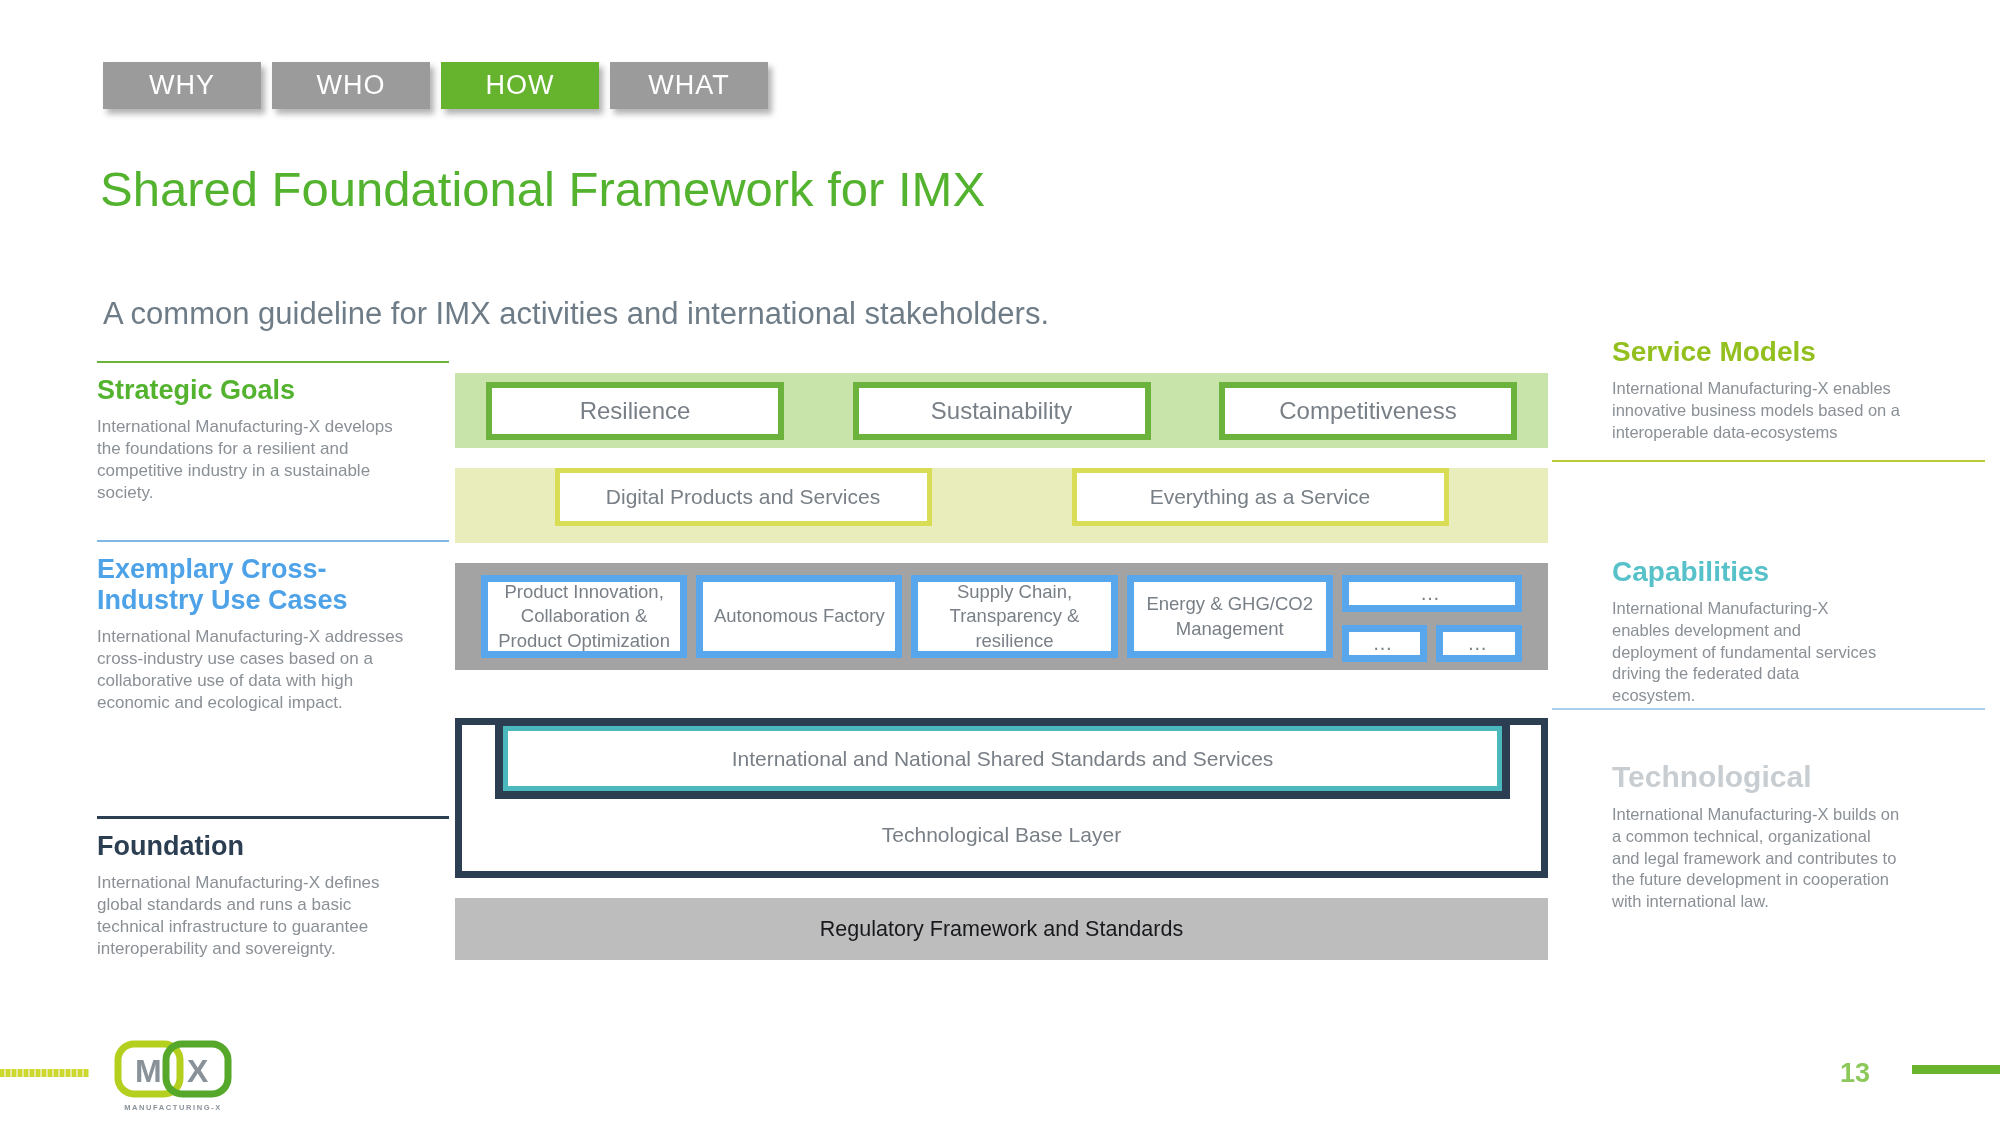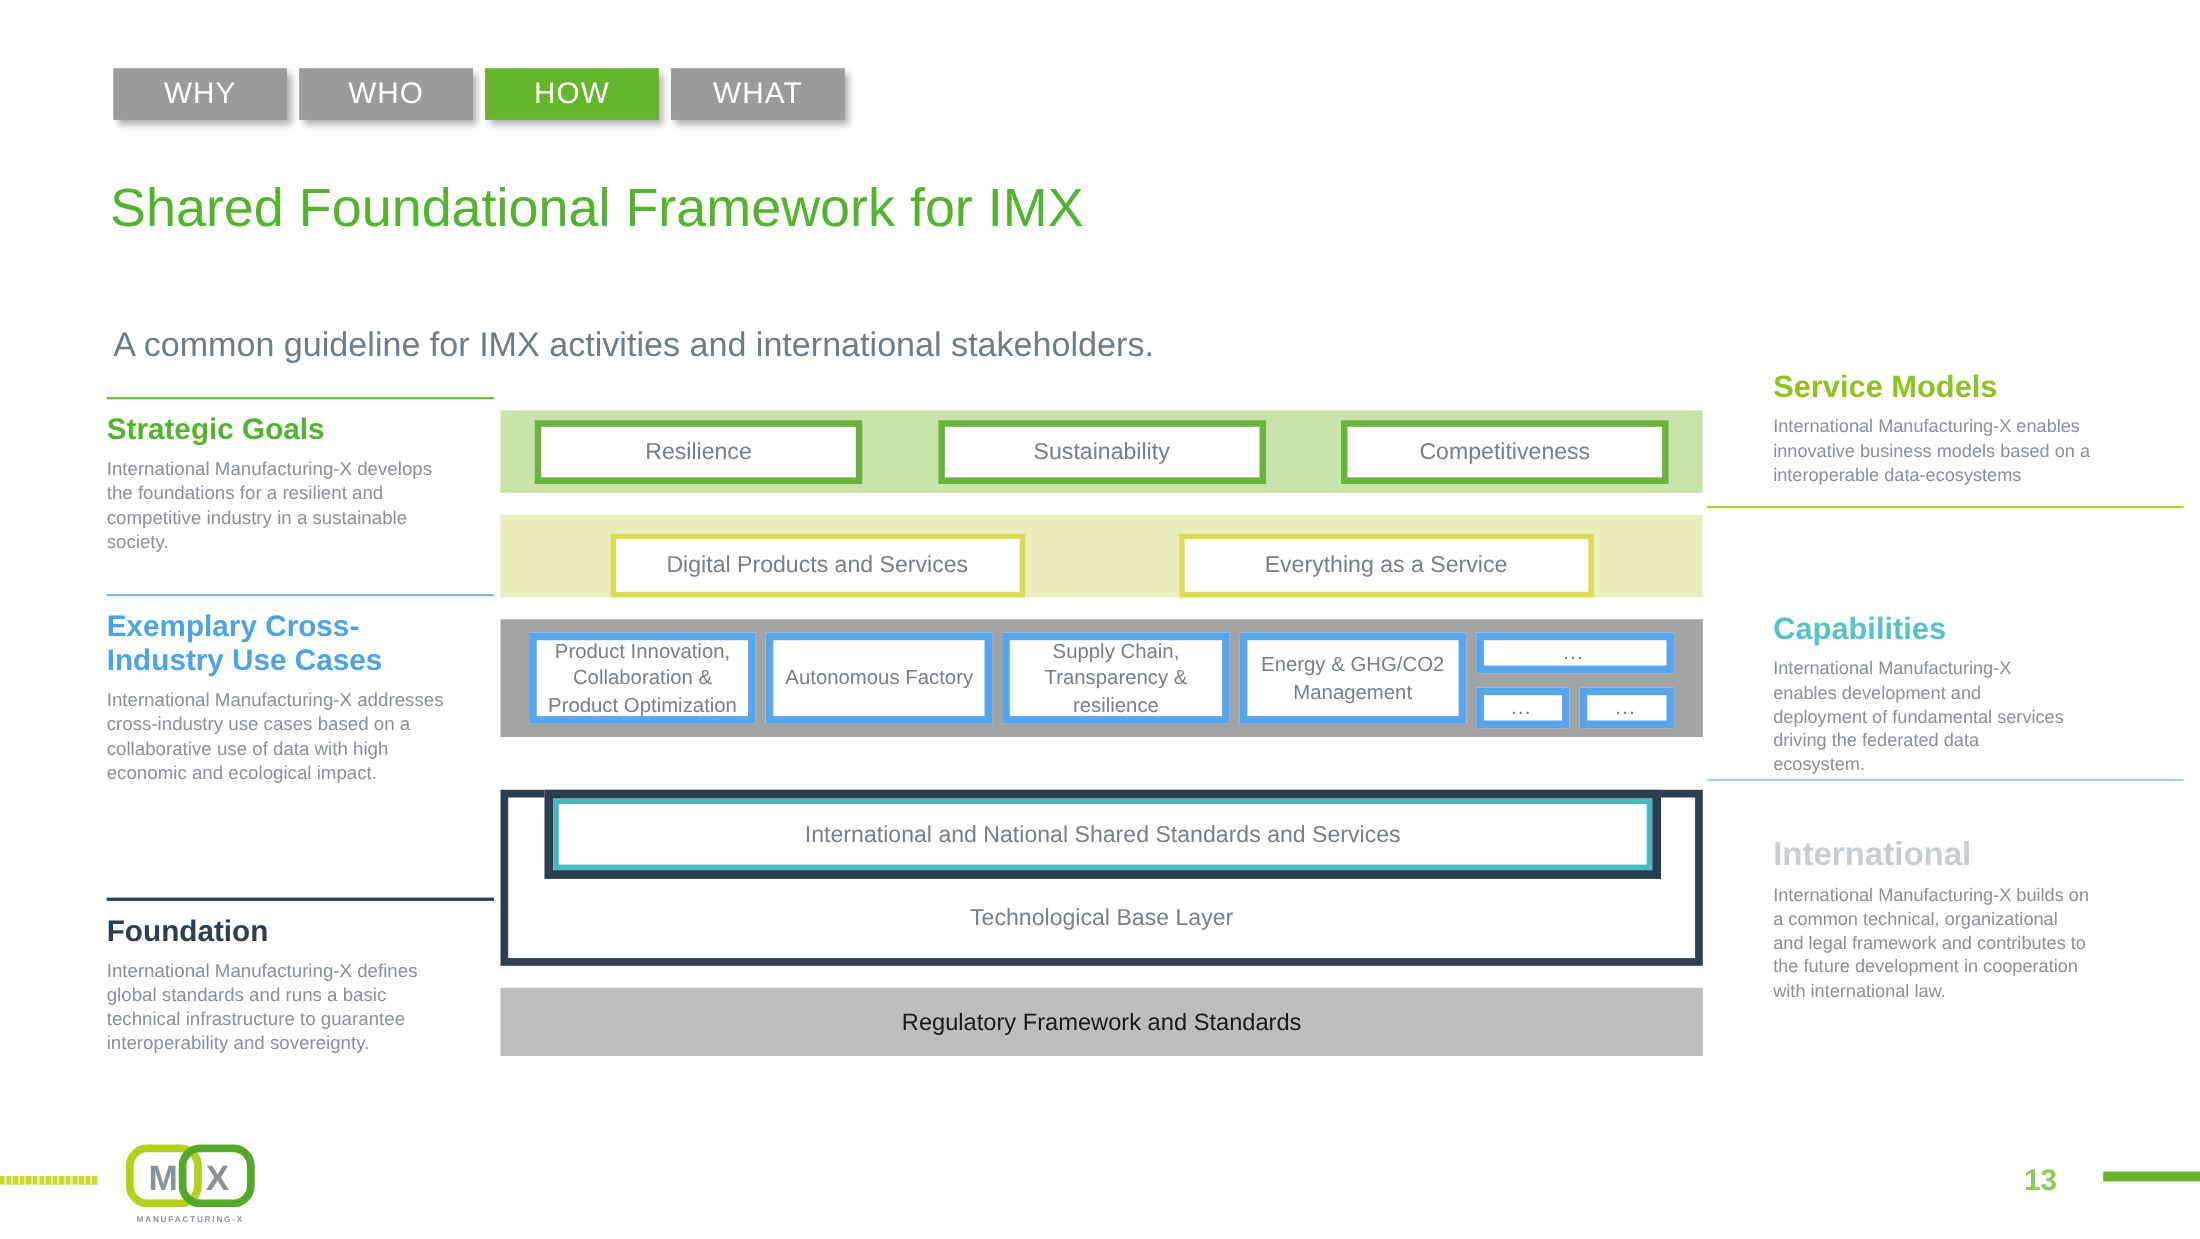--- a/index.html
+++ b/index.html
@@ -52,24 +52,24 @@
   .rline-1 { top:460px; border-top:2px solid #b9cc33; }
   .rline-2 { top:708px; border-top:2px solid #a9cfec; }
 
   
   .band { position:absolute; left:455px; width:1093px; box-sizing:border-box; }
 
   .band-goals { top:373px; height:75px; background:#c8e4aa;
                 display:flex; align-items:center; justify-content:space-between; padding:0 31px; }
   .goal-box { width:298px; height:58px; box-sizing:border-box; background:#fff;
               border:6px solid #6cb33e; display:flex; align-items:center; justify-content:center;
-              font-size:21px; color:#787f86; }
+              font-size:24px; color:#787f86; }
 
   .band-services { top:468px; height:75px; background:#e9edbb;
-                   display:flex; align-items:flex-end; justify-content:center; gap:140px; }
+                   display:flex; align-items:flex-start; justify-content:center; gap:140px; }
   .service-box { width:377px; height:58px; box-sizing:border-box; background:#fff;
                  border:5px solid #d9dd56; display:flex; align-items:center; justify-content:center;
                  font-size:21px; color:#787f86; }
 
   .band-usecases { top:563px; height:107px; background:#a3a3a3;
                    display:flex; gap:9px; padding:12px 26px; }
   .uc-box { flex:1; box-sizing:border-box; background:#fff; border:7px solid #58a7ec;
             display:flex; align-items:center; justify-content:center; text-align:center;
             font-size:18.5px; line-height:1.3; color:#787f86; padding:0 6px; }
   .uc-more { flex:1; display:flex; flex-direction:column; gap:13px; }
@@ -142,21 +142,21 @@
   </div>
   <div class="rline rline-1"></div>
 
   <div class="rsec rsec-capabilities">
     <h3>Capabilities</h3>
     <p>International Manufacturing-X enables development and deployment of fundamental services driving the federated data ecosystem.</p>
   </div>
   <div class="rline rline-2"></div>
 
   <div class="rsec rsec-requirements">
-    <h3>International</h3>
+    <h3>Technological</h3>
     <p>International Manufacturing-X builds on a common technical, organizational and legal framework and contributes to the future development in cooperation with international law.</p>
   </div>
 
   <div class="band band-goals">
     <div class="goal-box">Resilience</div>
     <div class="goal-box">Sustainability</div>
     <div class="goal-box">Competitiveness</div>
   </div>
 
   <div class="band band-services">

